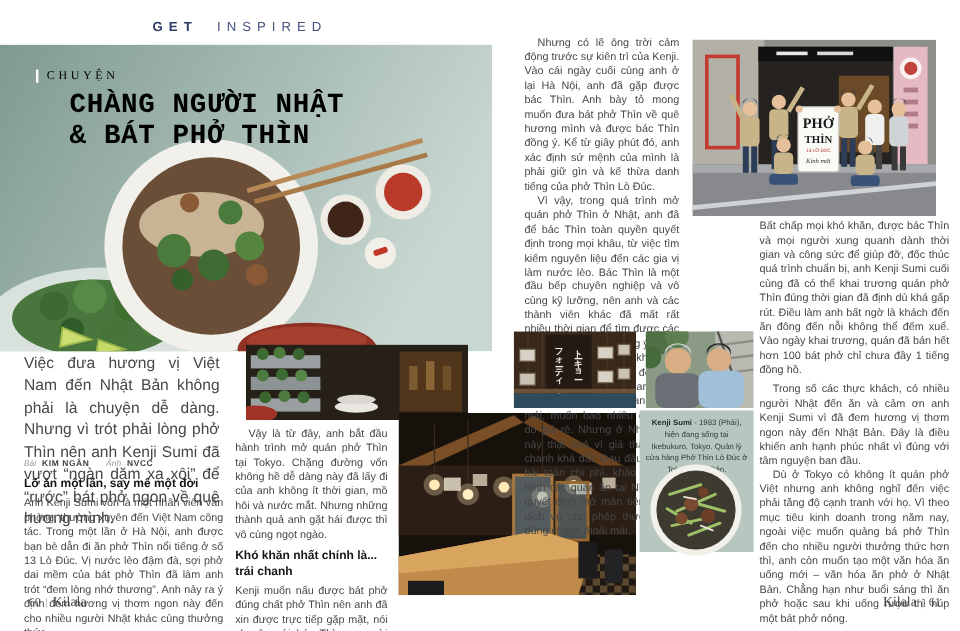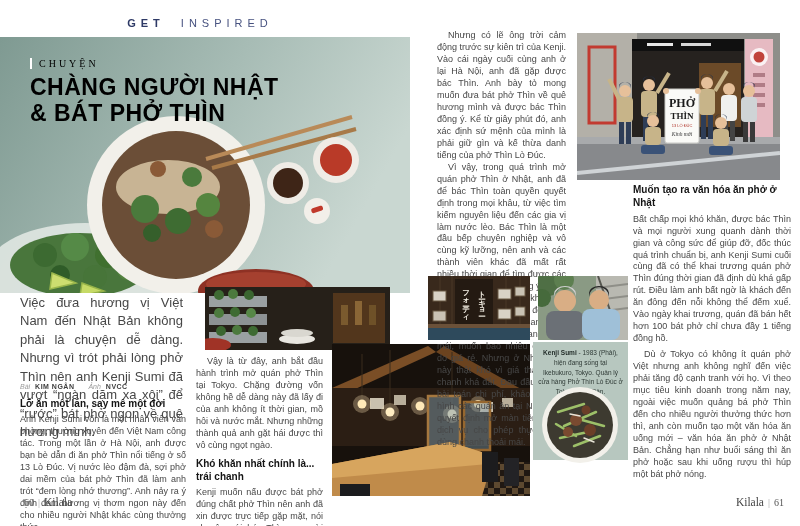--- a/index.html
+++ b/index.html
@@ -11,21 +11,21 @@
   .top-banner{top:17px;left:0;width:400px;text-align:center;font-size:11px;letter-spacing:5px;color:#2e3a66;}
   .top-banner .get{font-weight:bold;}
   .top-banner .inspired{font-weight:400;color:#46517f;margin-left:8px;}
 
   
   .hero{top:37px;left:0;width:410px;height:256px;overflow:hidden;}
   .hero svg{position:absolute;top:0;left:0;}
   .hero-title{position:absolute;top:16px;left:30px;color:#000000;}
   .kicker{display:inline-block;font-family:"Liberation Serif",serif;font-size:10px;letter-spacing:3px;
           border-left:2px solid #fff;padding-left:7px;margin-bottom:5px;}
-  .title-line{font-family:Liberation Sans, sans-serif;font-size:23px;font-weight:bold;line-height:1.15;letter-spacing:.5px;}
+  .title-line{font-family:Liberation Mono, monospace;font-size:23px;font-weight:bold;line-height:1.15;letter-spacing:.5px;margin-left:28px;}
 
   
   .intro{top:294px;left:20px;width:163px;font-size:13px;line-height:1.42;color:#474747;text-align:justify;}
   .byline{top:383px;left:20px;width:170px;font-size:7px;color:#9a9a9a;}
   .byline .lbl{font-style:italic;margin-right:3px;}
   .byline .nm{font-weight:bold;color:#3c3c3c;letter-spacing:.5px;margin-right:12px;}
   .col{font-size:9px;line-height:1.33;color:#474747;text-align:justify;}
   .col p{margin:0 0 4px 0;}
   .col p.ind{text-indent:11px;margin:0;}
   .col-head{font-weight:bold;font-size:10px;color:#141414;text-align:left;margin:0 0 3px 0;}
@@ -349,22 +349,22 @@
       <circle cx="28" cy="46" r="5" fill="#7a4a30"></circle>
         <circle cx="46" cy="24" r="4.5" fill="#6b3f28"></circle>
       <g stroke="#e8e4d8" stroke-width="1.5" stroke-linecap="round">
         <line x1="30" y1="28" x2="40" y2="30"></line>
           <line x1="44" y1="52" x2="54" y2="56"></line>
       </g>
     </svg>
   </div>
 
   <div class="abs col col4">
-    <p class="col-head">Muốn tạo ra văn hóa ăn phở ở Nhật</p>
     <p>Bất chấp mọi khó khăn, được bác Thìn và mọi người xung quanh dành thời gian và công sức để giúp đỡ, đốc thúc quá trình chuẩn bị, anh Kenji Sumi cuối cùng đã có thể khai trương quán phở Thìn đúng thời gian đã định dù khá gấp rút. Điều làm anh bất ngờ là khách đến ăn đông đến nỗi không thể đếm xuể. Vào ngày khai trương, quán đã bán hết hơn 100 bát phở chỉ chưa đầy 1 tiếng đồng hồ.</p>
+    <p class="ind">Trong số các thực khách, có nhiều người Nhật đến ăn và cảm ơn anh Kenji Sumi vì đã đem hương vị thơm ngon này đến Nhật Bản. Đây là điều khiến anh hạnh phúc nhất vì đúng với tâm nguyện ban đầu.</p>
     <p class="ind">Dù ở Tokyo có không ít quán phở Việt nhưng anh không nghĩ đến việc phải tăng độ cạnh tranh với họ. Vì theo mục tiêu kinh doanh trong năm nay, ngoài việc muốn quảng bá phở Thìn đến cho nhiều người thưởng thức hơn thì, anh còn muốn tạo một văn hóa ăn uống mới – văn hóa ăn phở ở Nhật Bản. Chẳng hạn như buổi sáng thì ăn phở hoặc sau khi uống rượu thì húp một bát phở nóng.</p>
 
   </div>
 
   <div class="abs footer footer-left">
     <span>60</span><span class="bar">|</span><span class="brand">Kilala</span>
   </div>
   <div class="abs footer footer-right">
     <span class="brand">Kilala</span><span class="bar">|</span><span>61</span>
   </div>

